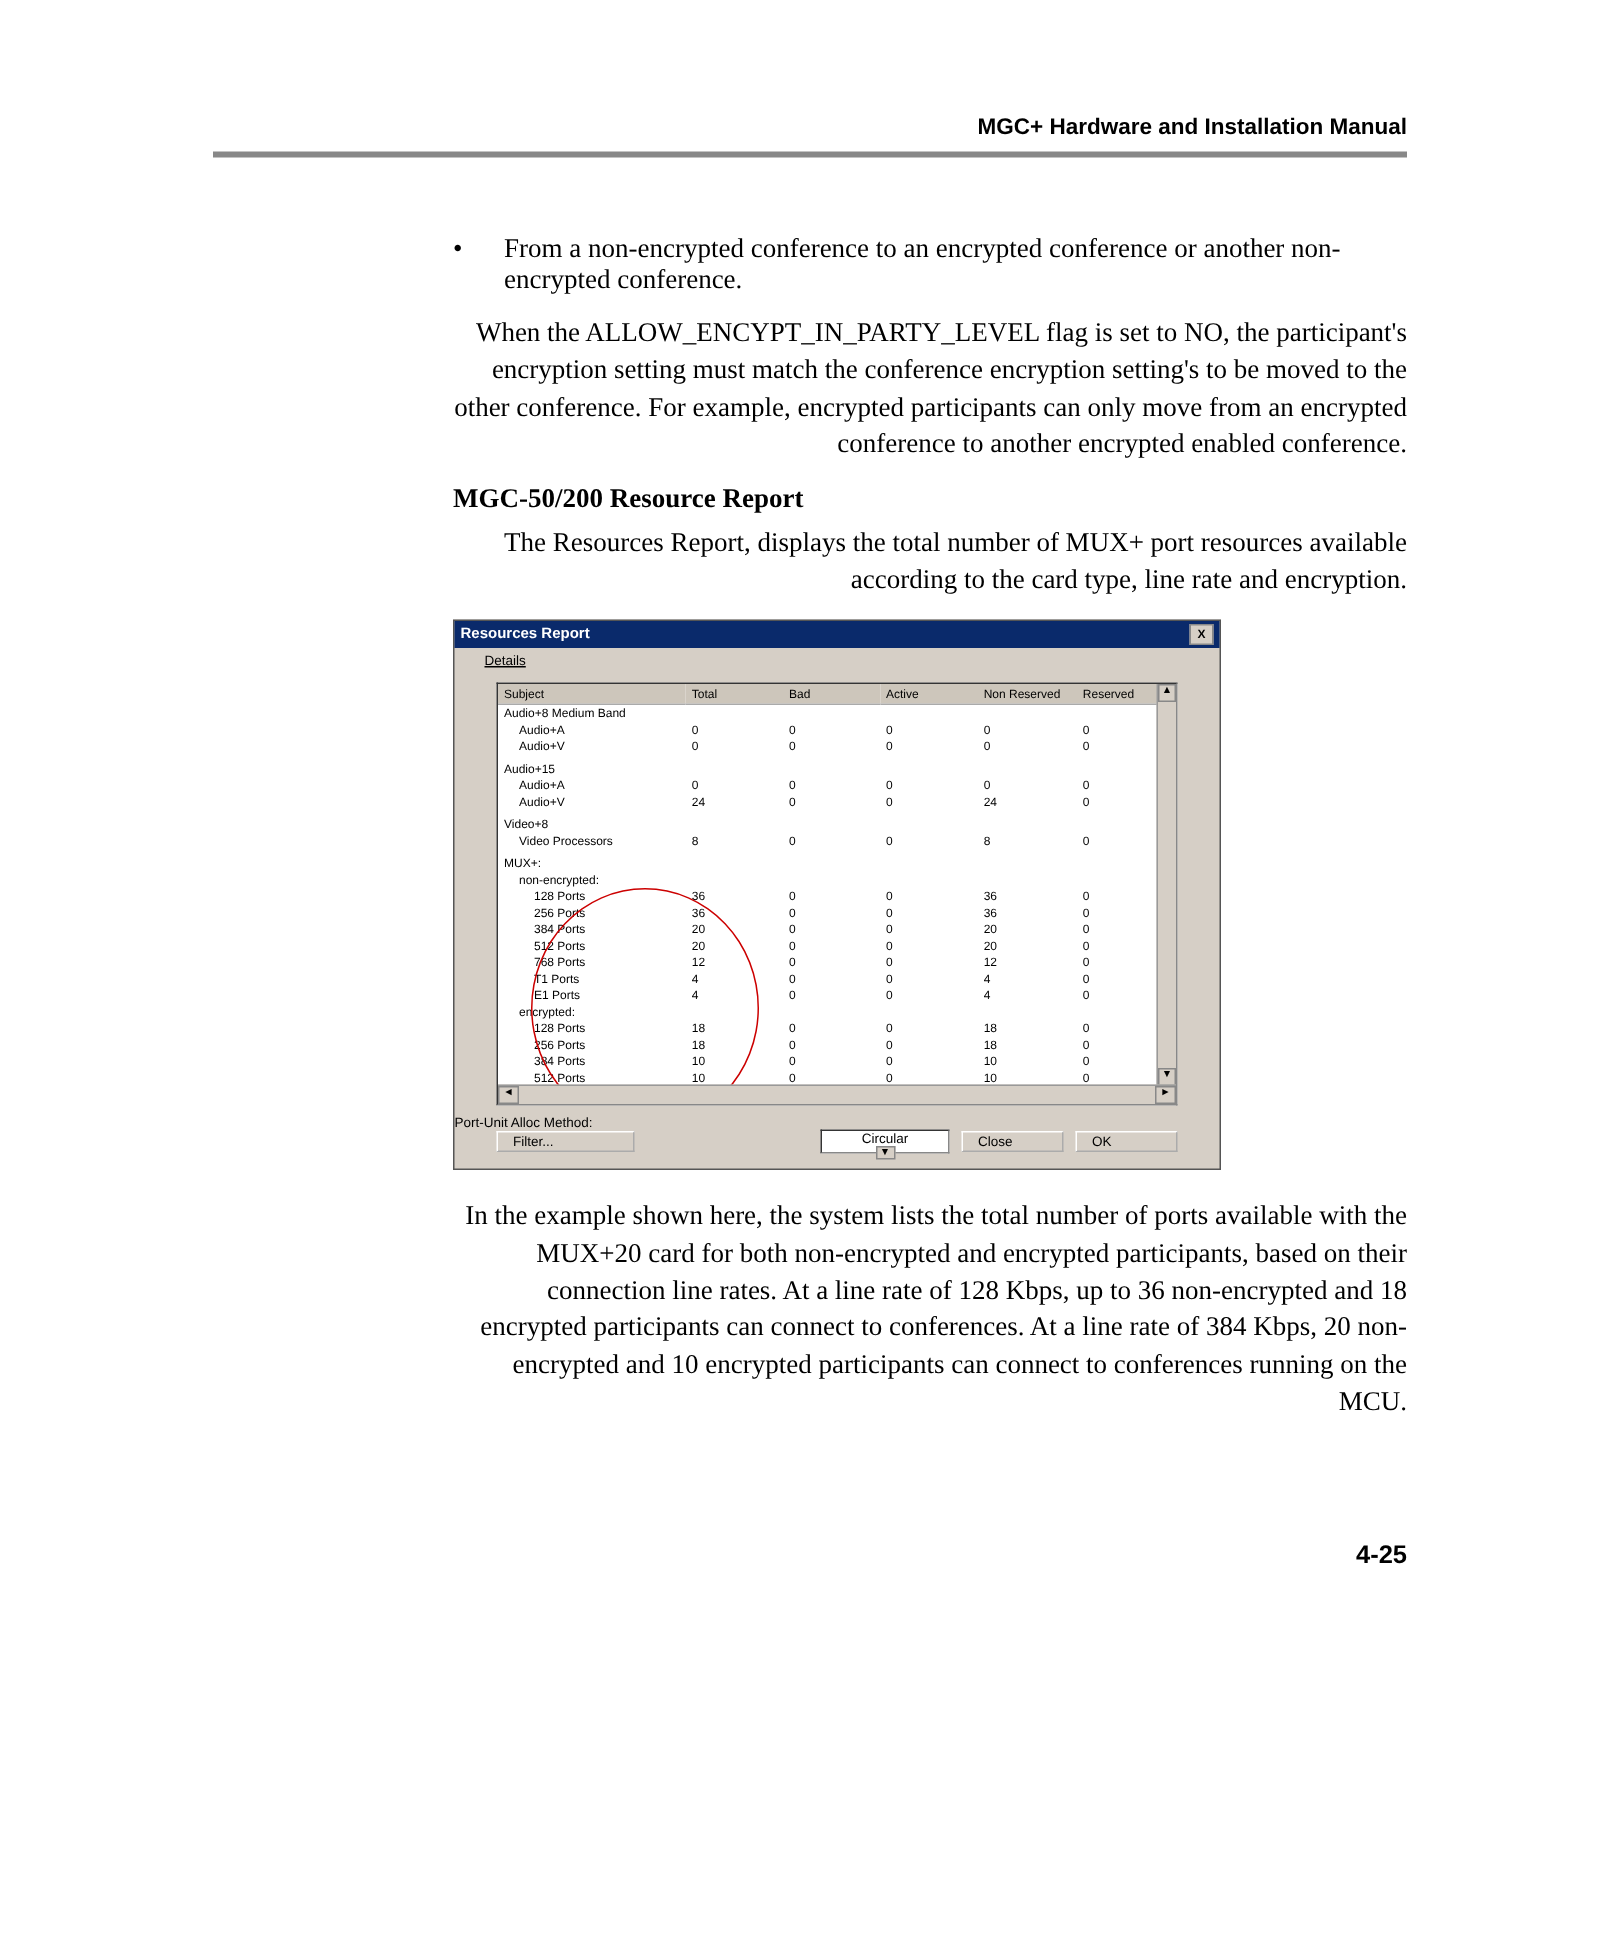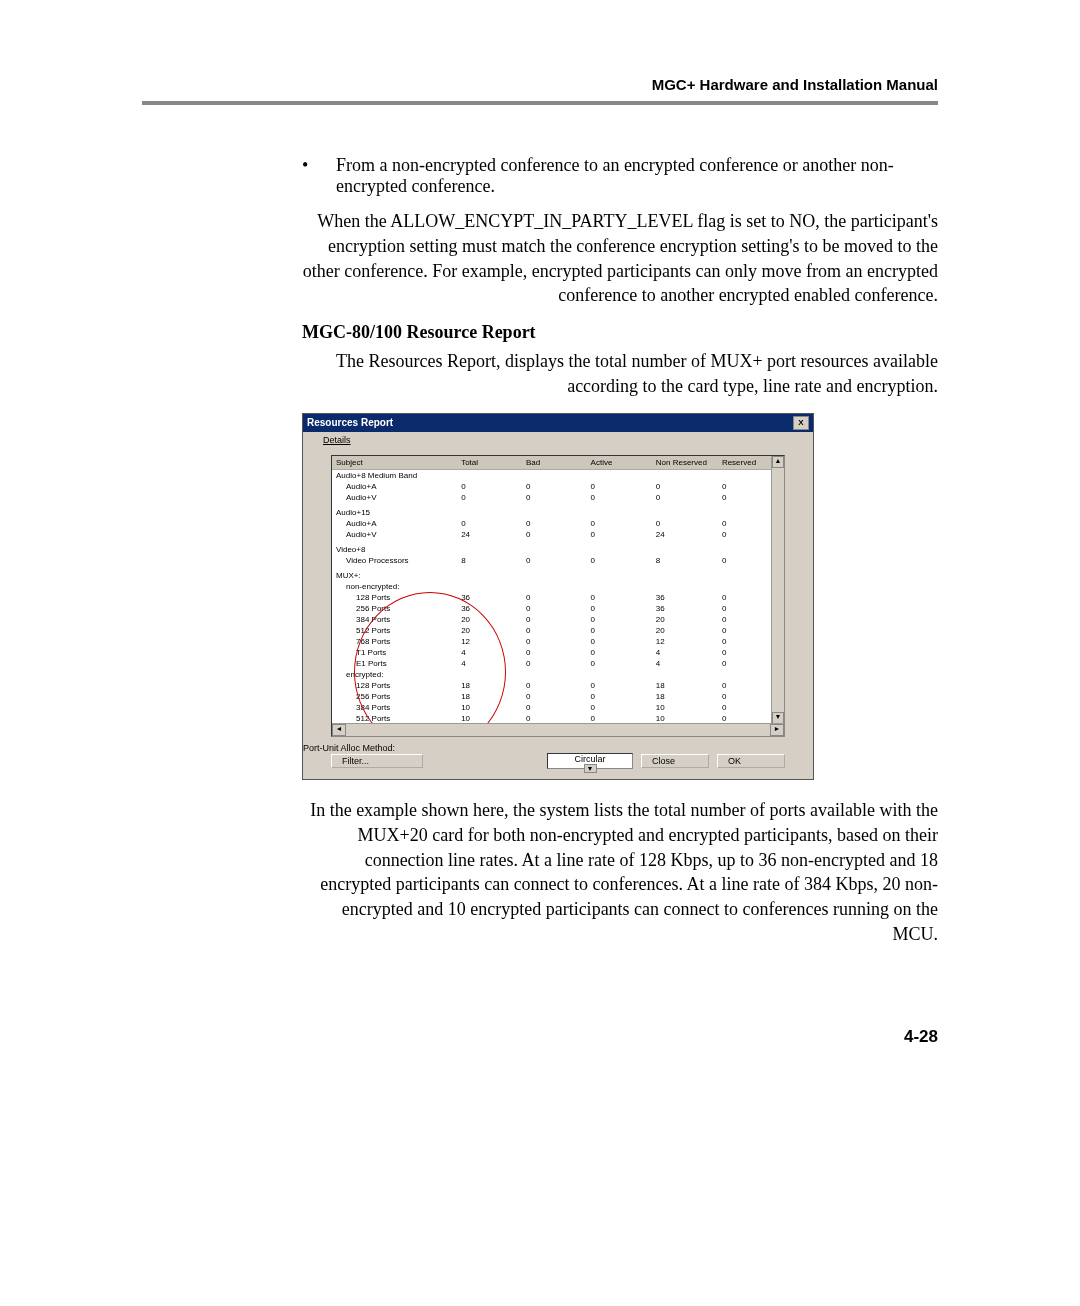--- a/index.html
+++ b/index.html
@@ -225,21 +225,21 @@
 
   <div class="body-content">
 
     <div class="bullet-row">
       <div class="bullet-mark">•</div>
       <div>From a non-encrypted conference to an encrypted conference or another non-encrypted conference.</div>
     </div>
 
     <p class="para">When the ALLOW_ENCYPT_IN_PARTY_LEVEL flag is set to NO, the participant's encryption setting must match the conference encryption setting's to be moved to the other conference. For example, encrypted participants can only move from an encrypted conference to another encrypted enabled conference.</p>
 
-    <div class="h-serif">MGC-80/100 Resource Report</div>
+    <div class="h-serif">MGC-50/200 Resource Report</div>
 
     <p class="para">The Resources Report, displays the total number of MUX+ port resources available according to the card type, line rate and encryption.</p>
 
     <div class="dlg-wrap">
       <div class="dlg-title">
         <span>Resources Report</span>
         <span class="dlg-x">X</span>
       </div>
       <div class="dlg-details">Details</div>
 
@@ -482,14 +482,14 @@
         </div>
         <span class="btn-win">Close</span>
         <span class="btn-win">OK</span>
       </div>
     </div>
 
     <p class="para">In the example shown here, the system lists the total number of ports available with the MUX+20 card for both non-encrypted and encrypted participants, based on their connection line rates. At a line rate of 128 Kbps, up to 36 non-encrypted and 18 encrypted participants can connect to conferences. At a line rate of 384 Kbps, 20 non-encrypted and 10 encrypted participants can connect to conferences running on the MCU.</p>
 
   </div>
 
-  <div class="footer-num">4-28</div>
+  <div class="footer-num">4-25</div>
 </div>
 
 </body></html>

